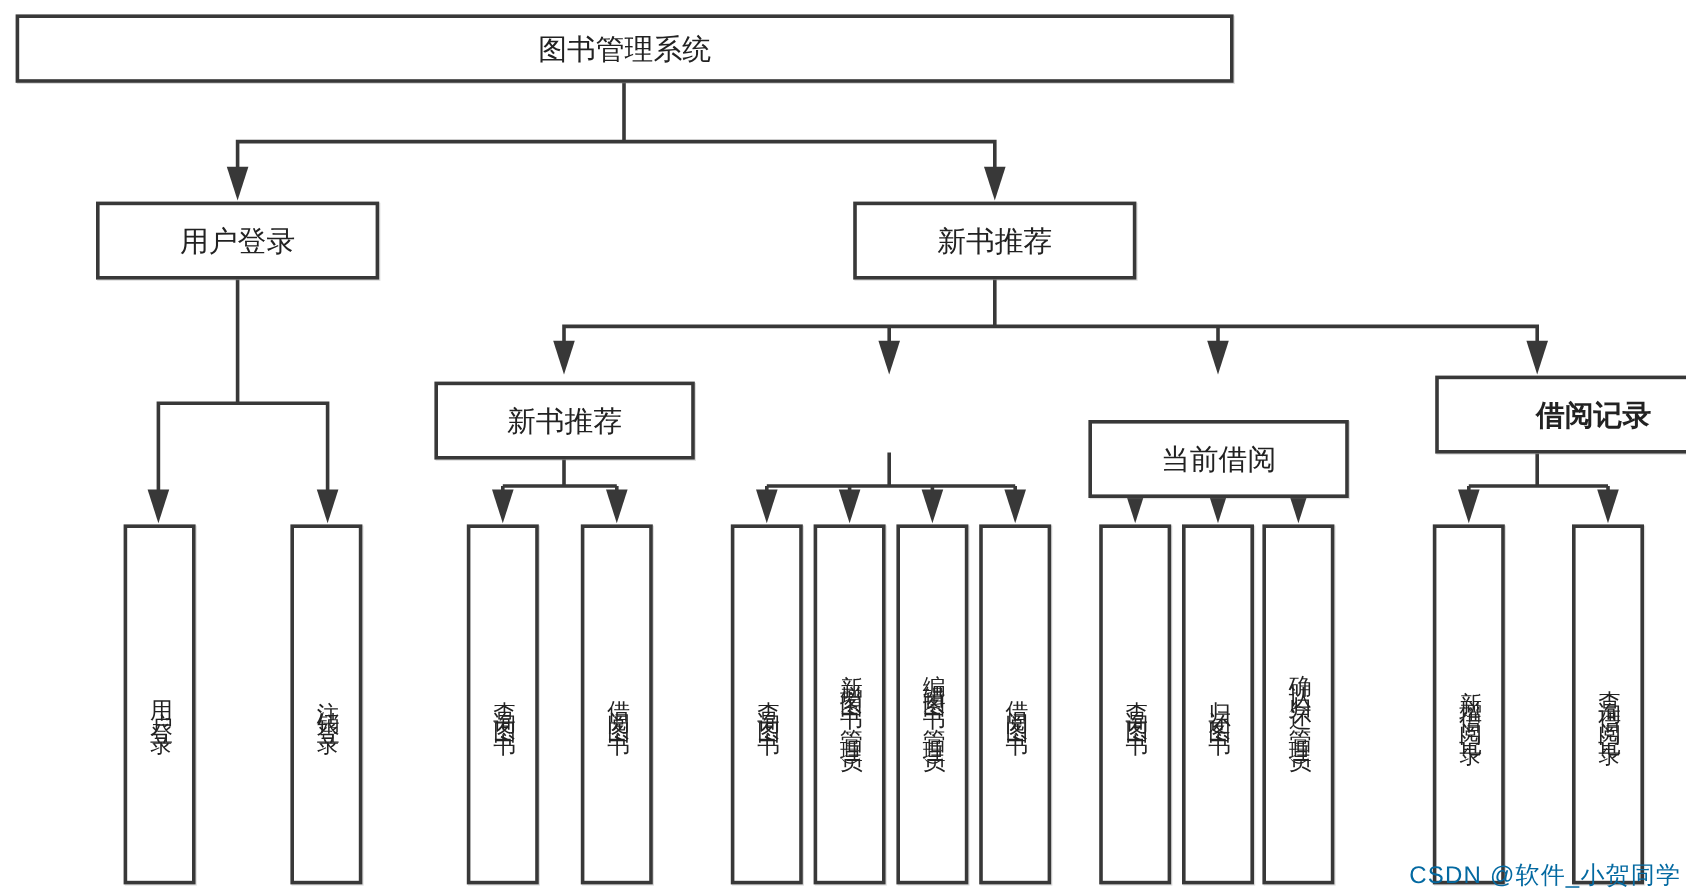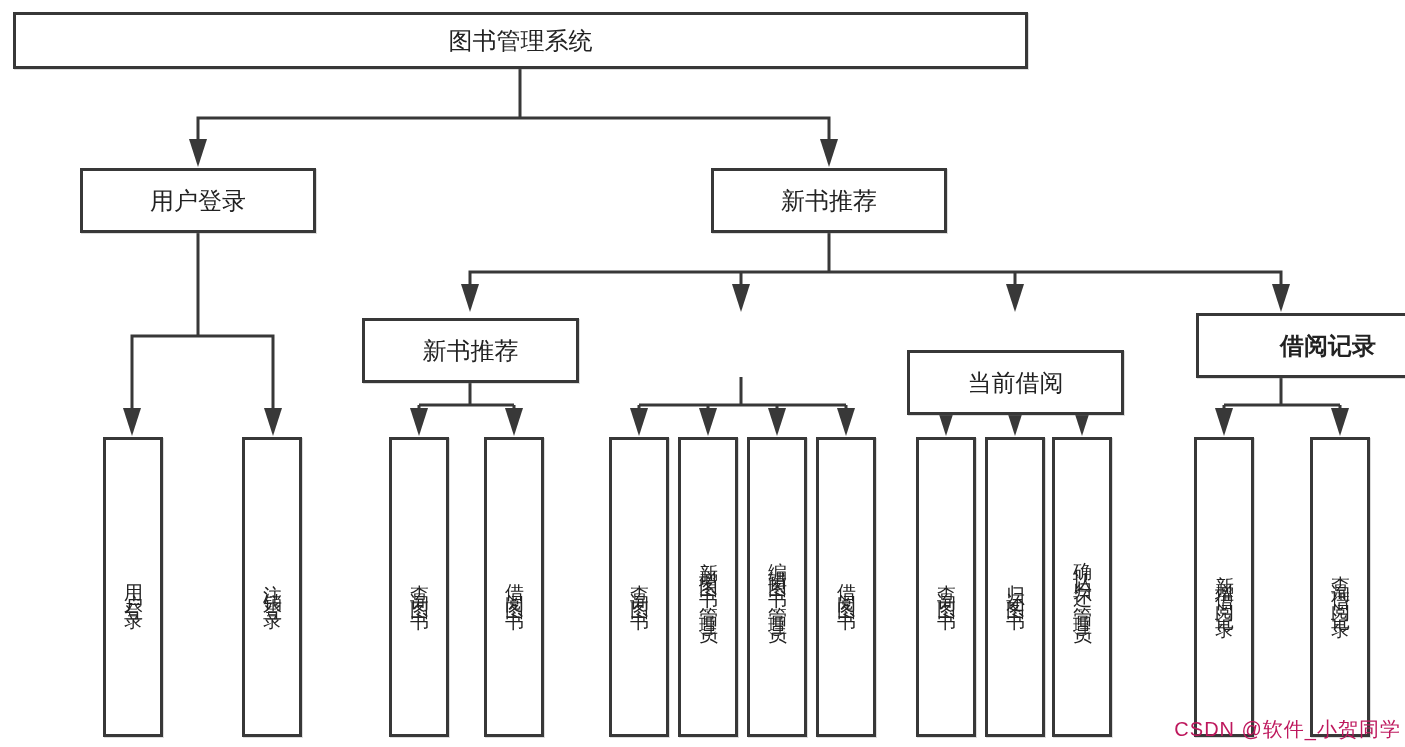--- a/index.html
+++ b/index.html
@@ -36,21 +36,21 @@
   .l-bb-a   { left:678px; }
   .l-bb-e   { left:747px; }
   .l-bb-b   { left:816px; }
   .l-cb-q   { left:916px; }
   .l-cb-r   { left:985px; }
   .l-cb-c   { left:1052px;}
   .l-rc-a   { left:1194px;}
   .l-rc-q   { left:1310px;}
   #watermark {
     position:absolute; right:4px; top:716px; z-index:5;
-    color:#be185d; font-size:20px; letter-spacing:1px; white-space:nowrap;
+    color:#0369a1; font-size:20px; letter-spacing:1px; white-space:nowrap;
   }
 </style>
 </head>
 <body>
 
 <div id="stage">
 
   <svg id="wires" viewBox="0 0 1405 747" xmlns="http://www.w3.org/2000/svg">
     <g stroke="#383838" stroke-width="3" fill="none">
 

